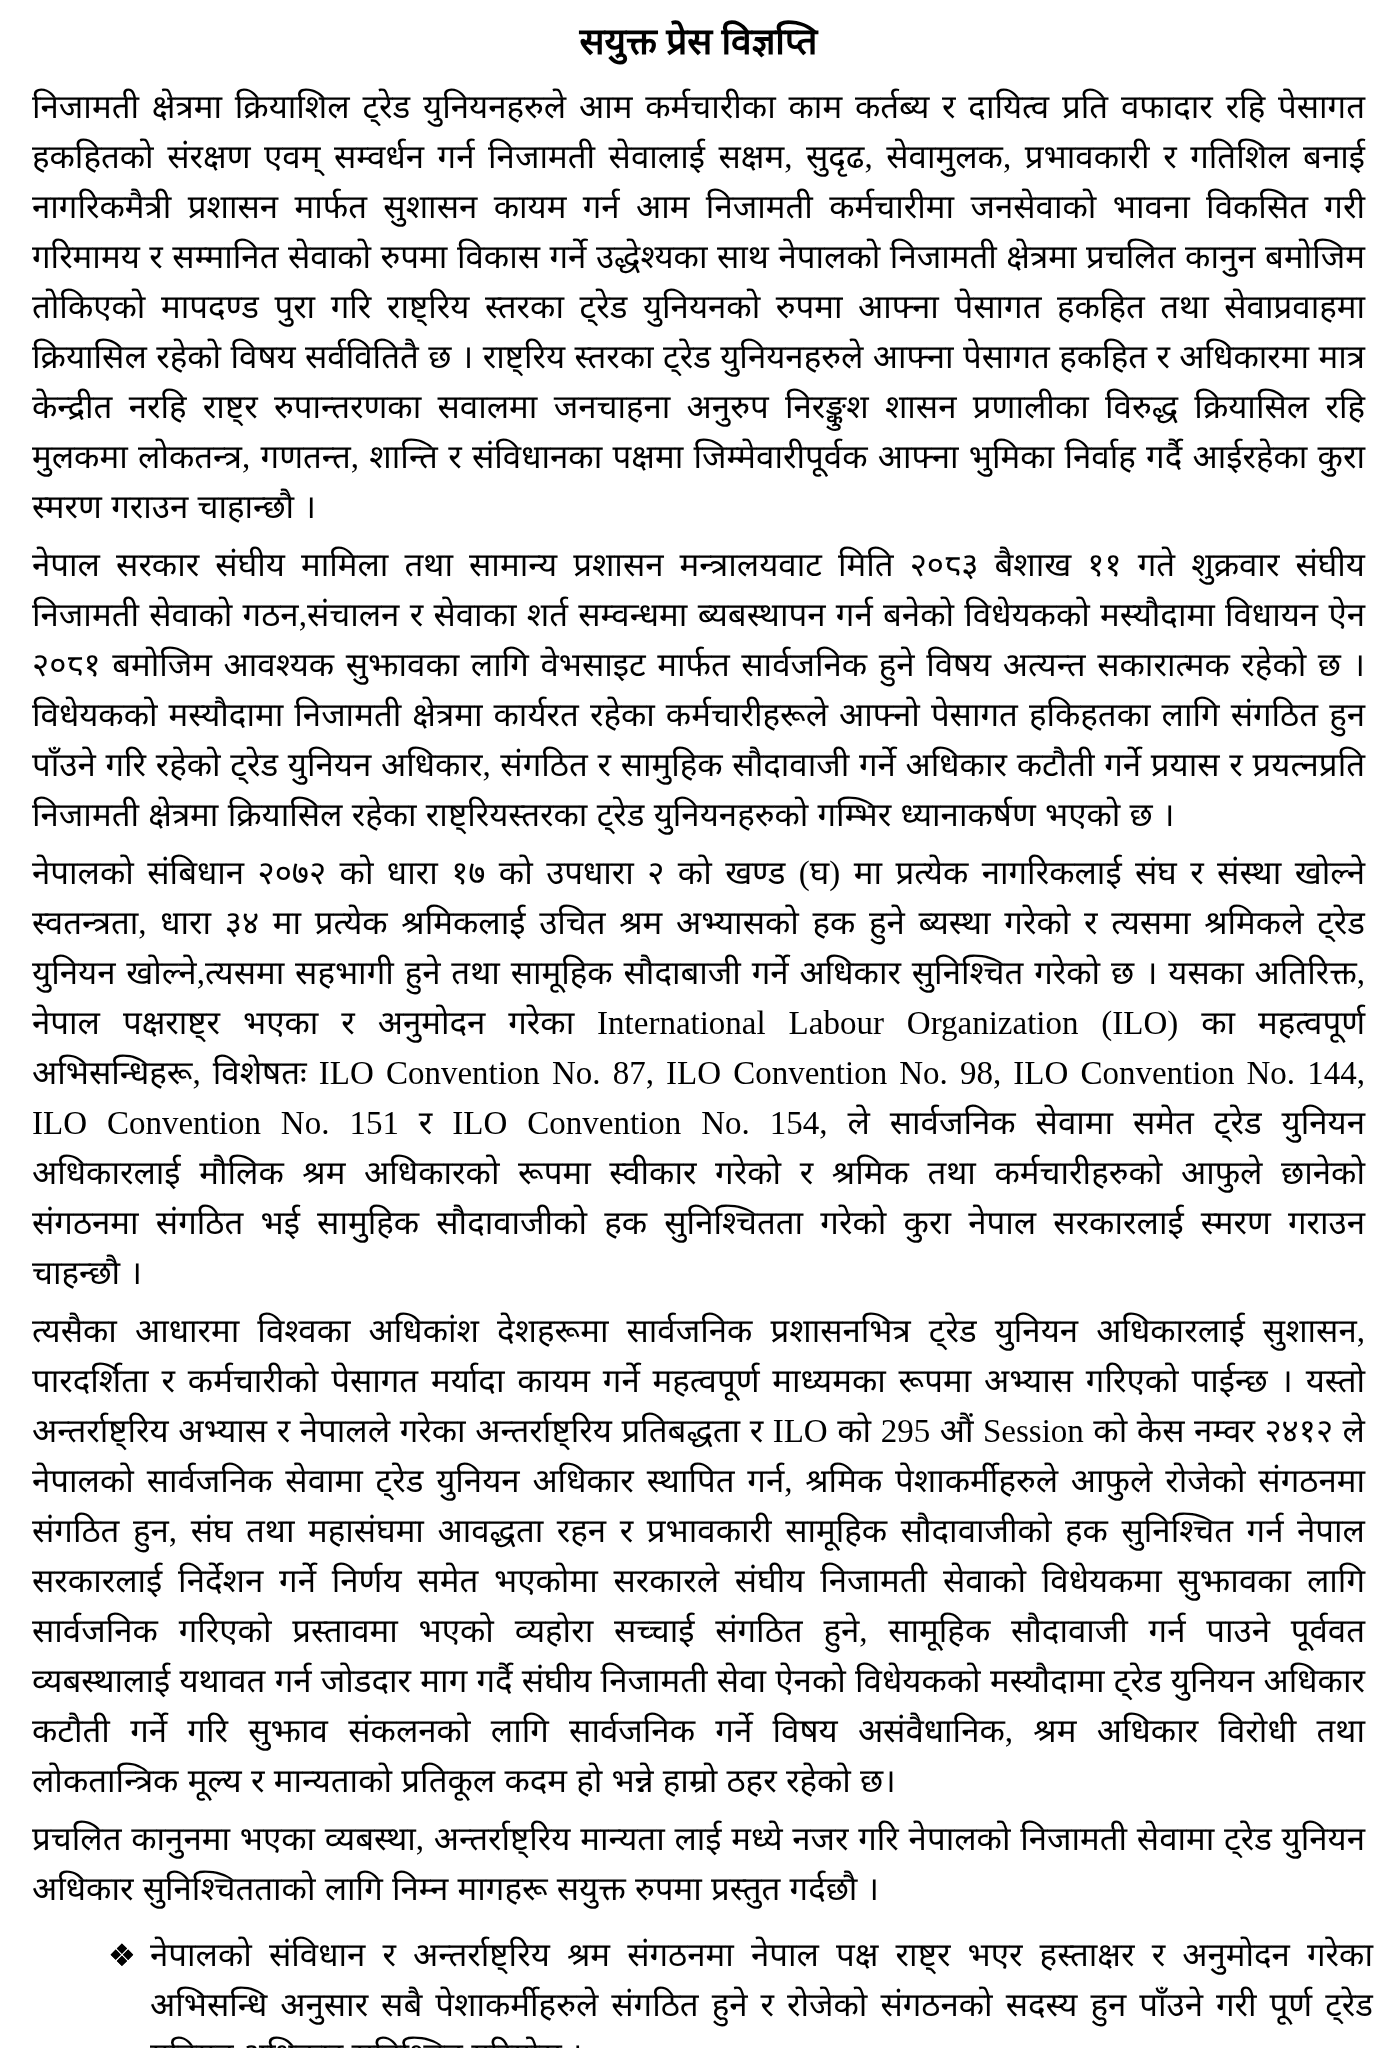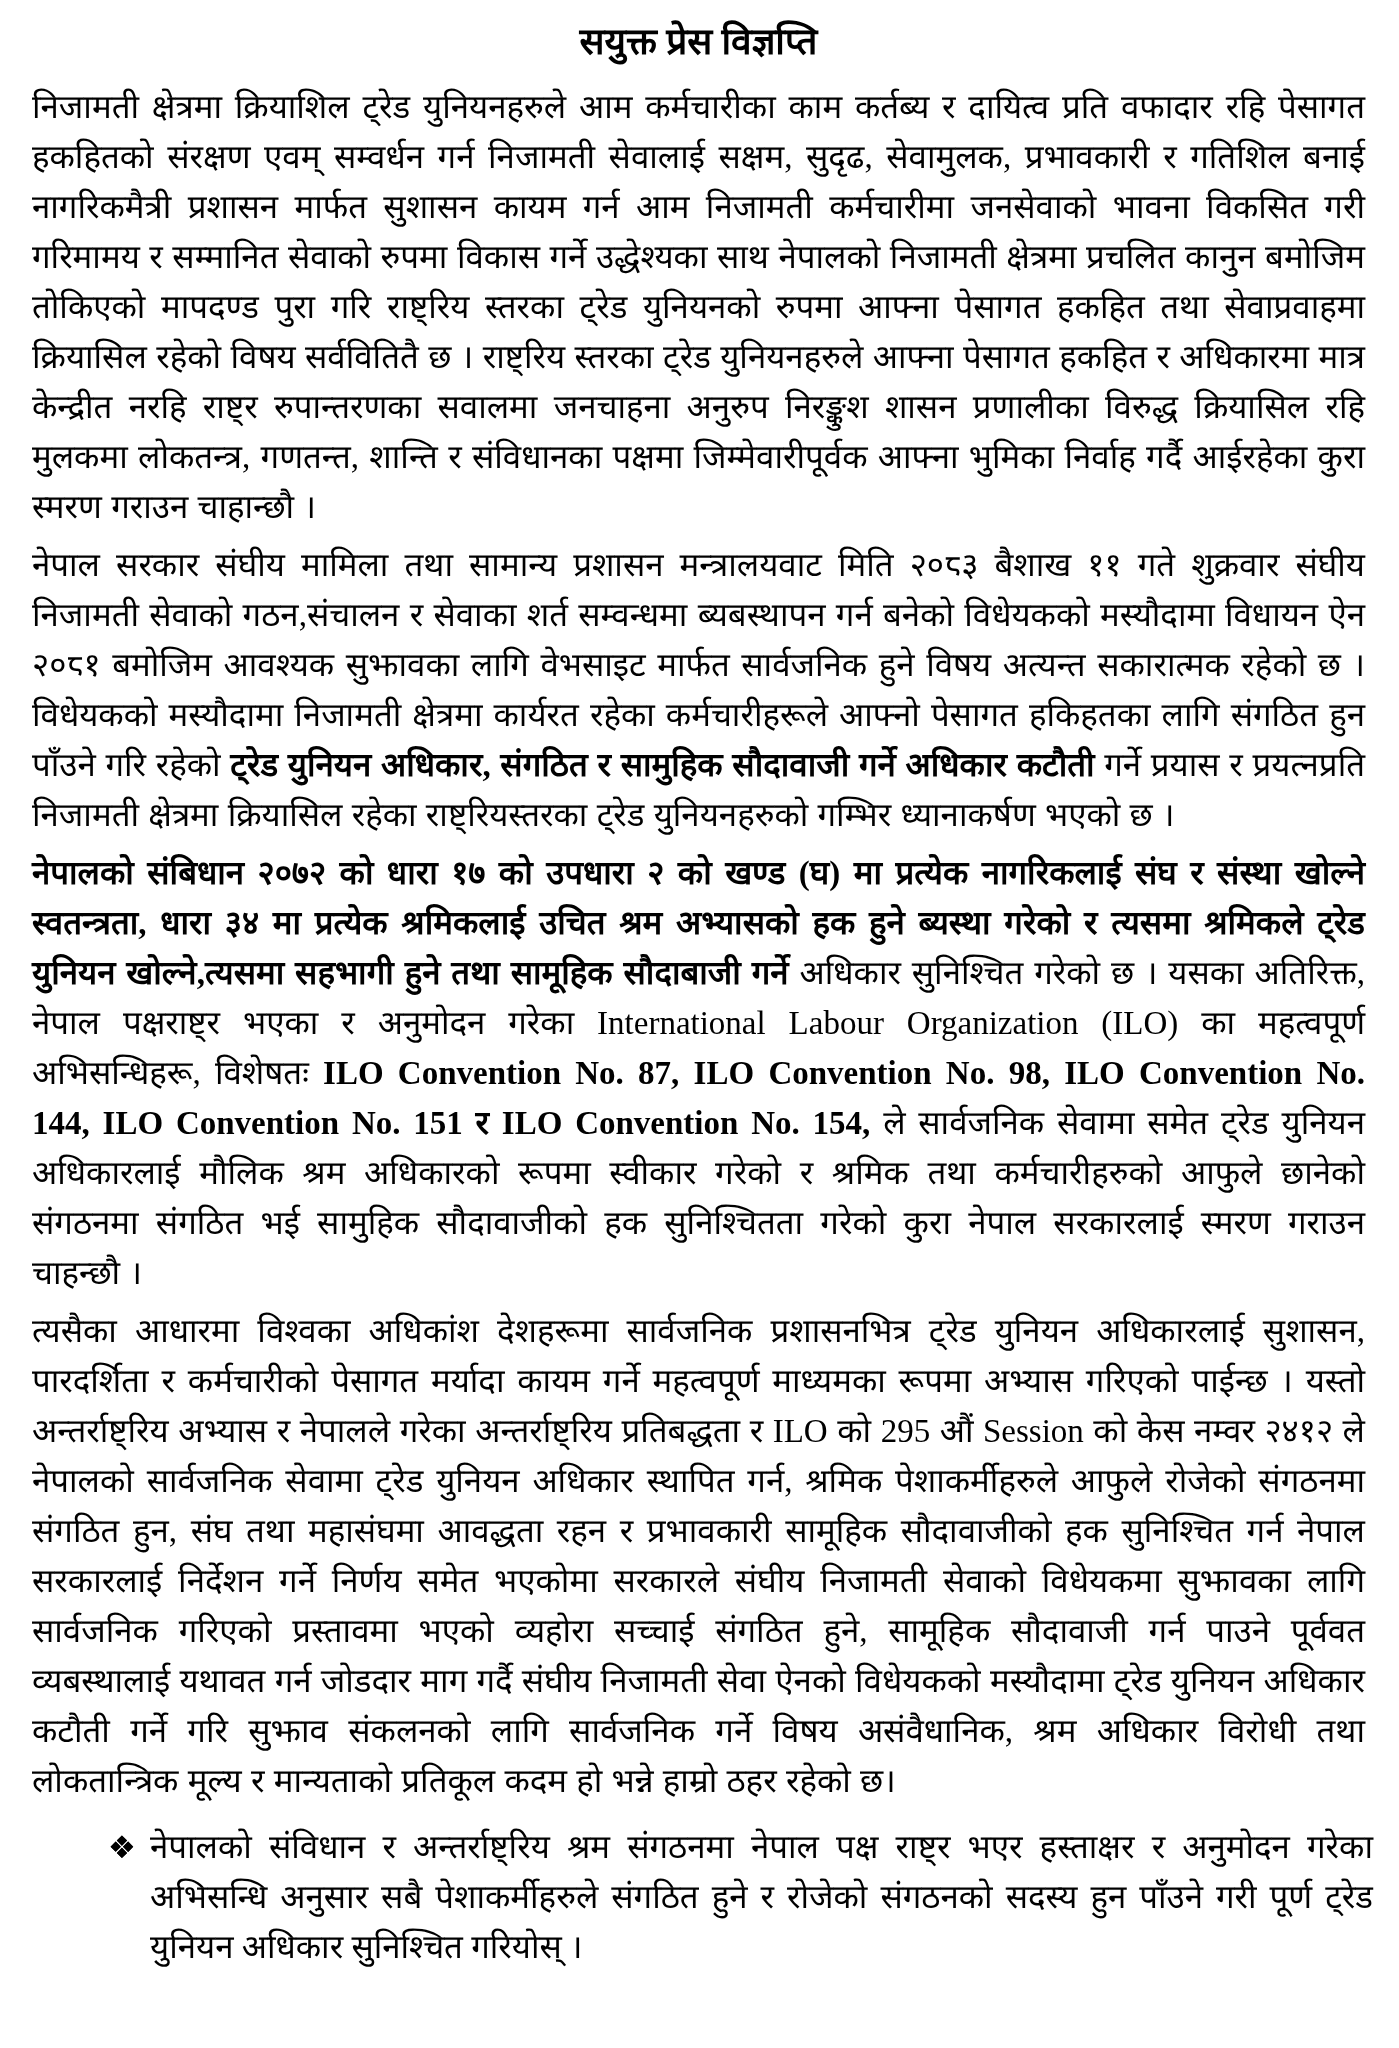--- a/index.html
+++ b/index.html
@@ -26,21 +26,21 @@
     line-height: 52px;
   }
   .para {
     font-size: 33px;
     line-height: 50px;
     text-align: justify;
     margin: 8px;
     word-spacing: 1px;
   }
   .b {
-    font-weight: bold;
+    font-weight: normal;
   }
   .para.lead-bold {
     margin-top: 2px;
   }
   .demands {
     list-style: none;
     margin: 16px 0 0 0;
     padding: 0 0 0 84px;
   }
   .demand {
@@ -67,20 +67,21 @@
   <h1 class="title">सयुक्त प्रेस विज्ञप्ति</h1>
 
   <p class="para"><span>निजामती क्षेत्रमा क्रियाशिल ट्रेड युनियनहरुले आम कर्मचारीका काम कर्तब्य र दायित्व प्रति वफादार रहि पेसागत हकहितको संरक्षण एवम् सम्वर्धन गर्न निजामती सेवालाई सक्षम, सुदृढ, सेवामुलक, प्रभावकारी र गतिशिल बनाई नागरिकमैत्री प्रशासन मार्फत सुशासन कायम गर्न आम निजामती कर्मचारीमा जनसेवाको भावना विकसित गरी गरिमामय र सम्मानित सेवाको रुपमा विकास गर्ने उद्धेश्यका साथ नेपालको निजामती क्षेत्रमा प्रचलित कानुन बमोजिम तोकिएको मापदण्ड पुरा गरि राष्ट्रिय स्तरका ट्रेड युनियनको रुपमा आफ्ना पेसागत हकहित तथा सेवाप्रवाहमा क्रियासिल रहेको विषय सर्ववितितै छ । राष्ट्रिय स्तरका ट्रेड युनियनहरुले आफ्ना पेसागत हकहित र अधिकारमा मात्र केन्द्रीत नरहि राष्ट्र रुपान्तरणका सवालमा जनचाहना अनुरुप निरङ्कुश शासन प्रणालीका विरुद्ध क्रियासिल रहि मुलकमा लोकतन्त्र, गणतन्त, शान्ति र संविधानका पक्षमा जिम्मेवारीपूर्वक आफ्ना भुमिका निर्वाह गर्दै आईरहेका कुरा स्मरण गराउन चाहान्छौ ।</span></p>
 
   <p class="para"><span>नेपाल सरकार संघीय मामिला तथा सामान्य प्रशासन मन्त्रालयवाट मिति २०८३ बैशाख ११ गते शुक्रवार  संघीय निजामती सेवाको गठन,संचालन र सेवाका शर्त सम्वन्धमा ब्यबस्थापन गर्न बनेको विधेयकको मस्यौदामा विधायन ऐन २०८१ बमोजिम आवश्यक सुझावका लागि वेभसाइट मार्फत सार्वजनिक हुने विषय अत्यन्त सकारात्मक रहेको छ । विधेयकको मस्यौदामा निजामती क्षेत्रमा कार्यरत रहेका कर्मचारीहरूले आफ्नो पेसागत हकिहतका लागि संगठित हुन पाँउने गरि रहेको </span><span class="b">ट्रेड युनियन अधिकार, संगठित र सामुहिक सौदावाजी गर्ने अधिकार कटौती</span><span> गर्ने प्रयास र प्रयत्नप्रति निजामती क्षेत्रमा क्रियासिल रहेका राष्ट्रियस्तरका ट्रेड युनियनहरुको गम्भिर ध्यानाकर्षण भएको छ ।</span></p>
 
   <p class="para"><span class="b">नेपालको संबिधान २०७२ को धारा १७ को उपधारा २ को खण्ड (घ) मा प्रत्येक नागरिकलाई संघ र संस्था खोल्ने स्वतन्त्रता, धारा ३४ मा प्रत्येक श्रमिकलाई उचित श्रम अभ्यासको हक हुने ब्यस्था गरेको र त्यसमा श्रमिकले ट्रेड युनियन खोल्ने,त्यसमा सहभागी हुने तथा सामूहिक सौदाबाजी गर्ने</span><span> अधिकार सुनिश्चित गरेको छ । यसका अतिरिक्त, नेपाल पक्षराष्ट्र भएका र  अनुमोदन गरेका International Labour Organization (ILO) का महत्वपूर्ण अभिसन्धिहरू, विशेषतः </span><span class="b">ILO Convention No. 87, ILO Convention No. 98, ILO Convention No. 144, ILO Convention No. 151 र  ILO Convention No. 154,</span><span> ले सार्वजनिक सेवामा समेत ट्रेड युनियन अधिकारलाई मौलिक श्रम अधिकारको रूपमा स्वीकार गरेको र श्रमिक तथा कर्मचारीहरुको आफुले छानेको संगठनमा संगठित भई सामुहिक सौदावाजीको हक सुनिश्चितता गरेको कुरा नेपाल सरकारलाई स्मरण गराउन चाहन्छौ ।</span></p>
 
   <p class="para"><span>त्यसैका आधारमा विश्वका अधिकांश देशहरूमा सार्वजनिक प्रशासनभित्र ट्रेड युनियन अधिकारलाई सुशासन, पारदर्शिता र कर्मचारीको पेसागत मर्यादा कायम गर्ने महत्वपूर्ण माध्यमका रूपमा अभ्यास गरिएको पाईन्छ । यस्तो अन्तर्राष्ट्रिय अभ्यास र नेपालले गरेका अन्तर्राष्ट्रिय प्रतिबद्धता  र ILO को 295 औं Session को केस नम्वर २४१२ ले नेपालको सार्वजनिक सेवामा ट्रेड युनियन अधिकार स्थापित गर्न, श्रमिक पेशाकर्मीहरुले आफुले रोजेको संगठनमा संगठित हुन, संघ तथा महासंघमा आवद्धता रहन र प्रभावकारी सामूहिक सौदावाजीको हक सुनिश्चित गर्न नेपाल सरकारलाई निर्देशन गर्ने निर्णय समेत भएकोमा सरकारले संघीय निजामती सेवाको विधेयकमा सुझावका लागि सार्वजनिक गरिएको प्रस्तावमा भएको व्यहोरा सच्चाई संगठित हुने, सामूहिक सौदावाजी गर्न पाउने पूर्ववत व्यबस्थालाई यथावत गर्न जोडदार माग गर्दै संघीय निजामती सेवा ऐनको विधेयकको मस्यौदामा ट्रेड युनियन अधिकार कटौती गर्ने गरि सुझाव संकलनको लागि सार्वजनिक गर्ने विषय असंवैधानिक, श्रम अधिकार विरोधी तथा लोकतान्त्रिक मूल्य र मान्यताको प्रतिकूल कदम हो भन्ने हाम्रो ठहर रहेको छ।</span></p>
 
+  <p class="para lead-bold"><span class="b">प्रचलित कानुनमा भएका व्यबस्था, अन्तर्राष्ट्रिय मान्यता लाई मध्ये नजर गरि नेपालको निजामती सेवामा ट्रेड युनियन अधिकार सुनिश्चितताको  लागि निम्न मागहरू सयुक्त रुपमा प्रस्तुत गर्दछौ  ।</span></p>
 
   <ul class="demands">
     <li class="demand"><span class="demand-marker">❖</span></li>
     <li class="demand"><span class="demand-marker">❖</span><span>नेपालको संविधान र अन्तर्राष्ट्रिय श्रम संगठनमा नेपाल पक्ष राष्ट्र भएर हस्ताक्षर र अनुमोदन गरेका अभिसन्धि अनुसार सबै पेशाकर्मीहरुले संगठित हुने र रोजेको संगठनको सदस्य हुन पाँउने गरी पूर्ण ट्रेड युनियन अधिकार सुनिश्चित गरियोस् ।</span></li>
 
   </ul>
 
 </div>
 
 </body></html>

